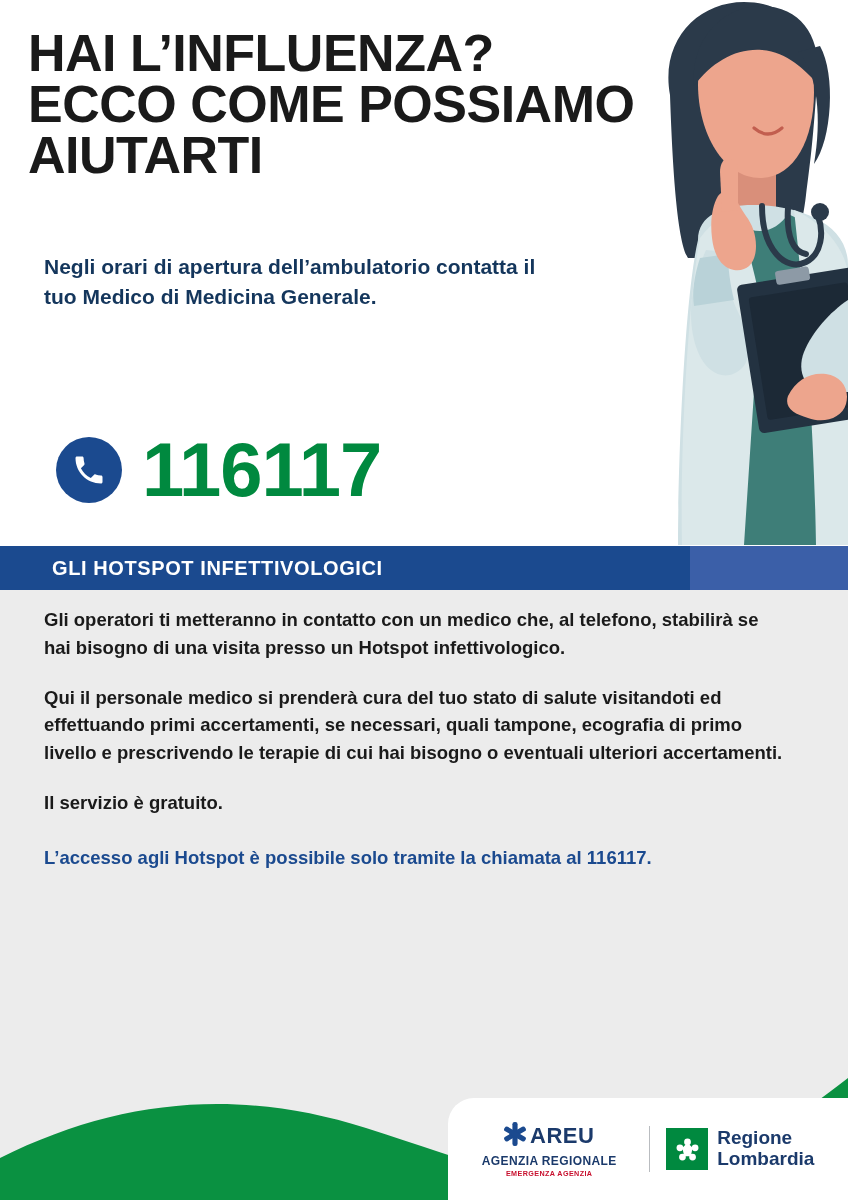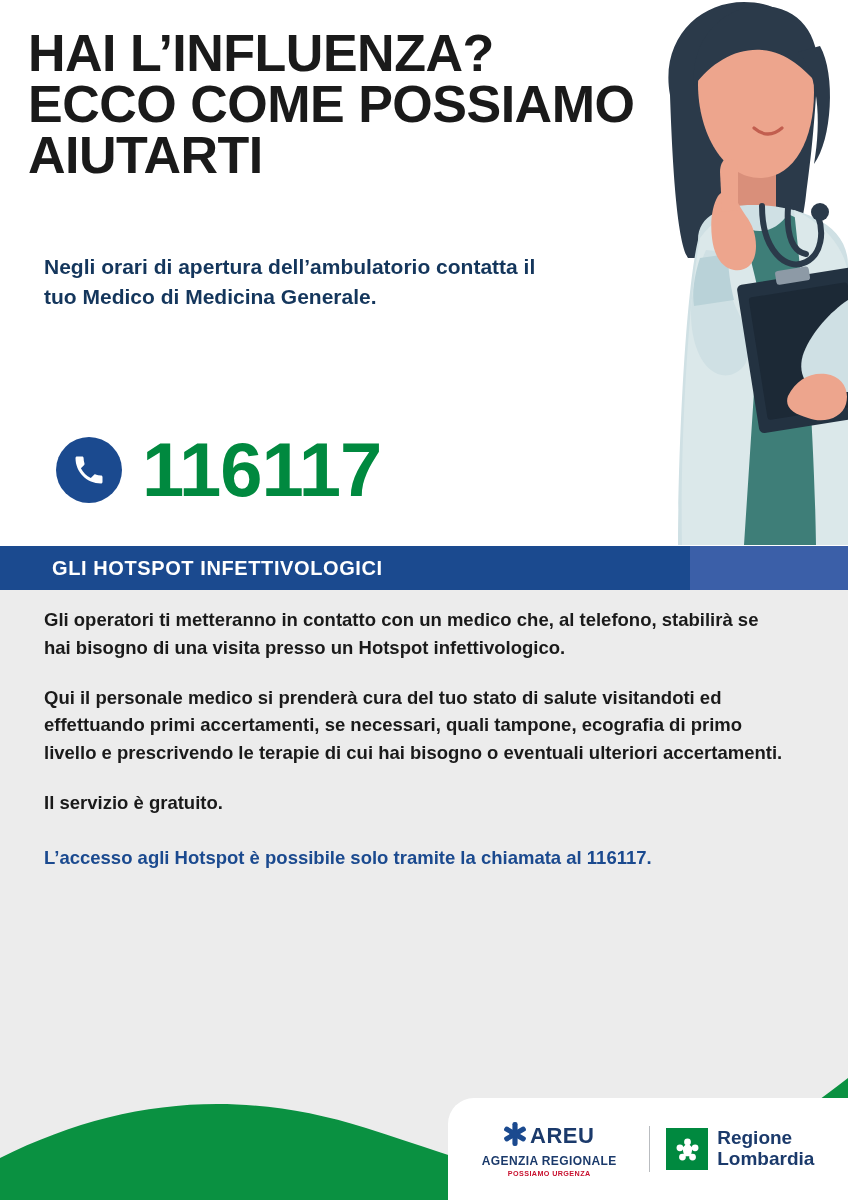--- a/index.html
+++ b/index.html
@@ -338,21 +338,21 @@
               <g fill="#1b4a8f">
                 <rect x="8.4" y="1" width="5.2" height="24" rx="2.2"></rect>
                 <rect x="8.4" y="1" width="5.2" height="24" rx="2.2" transform="rotate(60 11 13)"></rect>
                 <rect x="8.4" y="1" width="5.2" height="24" rx="2.2" transform="rotate(120 11 13)"></rect>
               </g>
             </svg>
           </span>
           <span class="areu-word">AREU</span>
         </div>
         <div class="areu-sub1">AGENZIA REGIONALE</div>
-        <div class="areu-sub2">POSSIAMO URGENZA</div>
+        <div class="areu-sub2">EMERGENZA AGENZIA</div>
       </div>
 
       <div class="divider"></div>
 
       <div class="rl-logo">
         <div class="rl-mark">
           <svg width="27" height="27" viewBox="0 0 32 32" xmlns="http://www.w3.org/2000/svg">
             <g fill="#ffffff">
               <circle cx="16" cy="7" r="4"></circle>
               <circle cx="7" cy="14" r="4"></circle>

